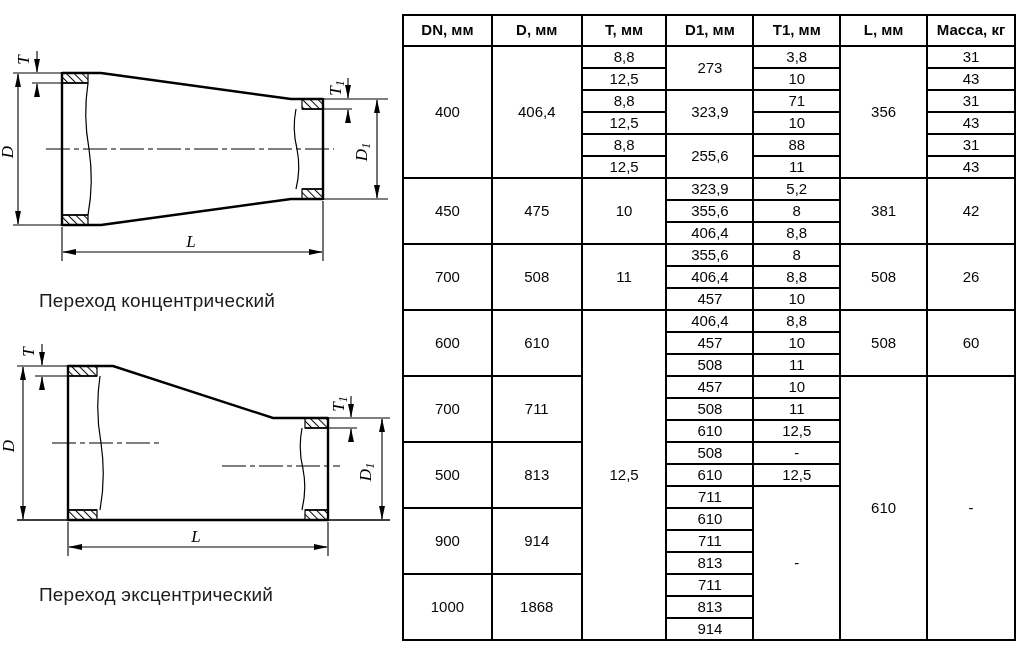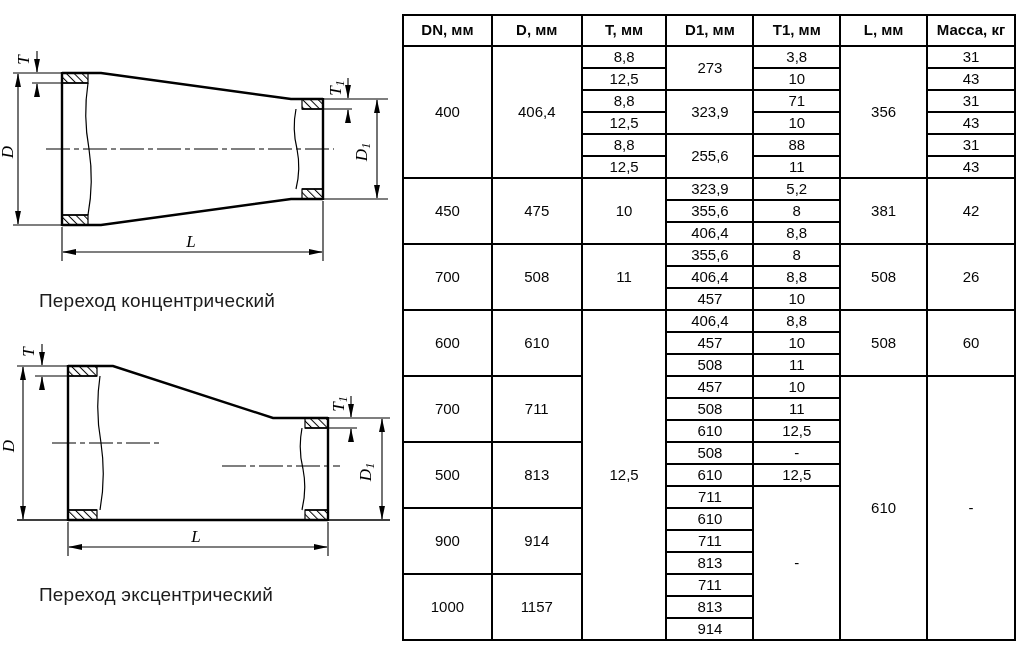--- a/index.html
+++ b/index.html
@@ -276,21 +276,21 @@
           <td>610</td>
         </tr>
         <tr>
           <td>711</td>
         </tr>
         <tr>
           <td>813</td>
         </tr>
         <tr>
           <td rowspan="3">1000</td>
-          <td rowspan="3">1157</td>
+          <td rowspan="3">1868</td>
           <td>711</td>
         </tr>
         <tr>
           <td>813</td>
         </tr>
         <tr>
           <td>914</td>
         </tr>
       </tbody>
   </table>

